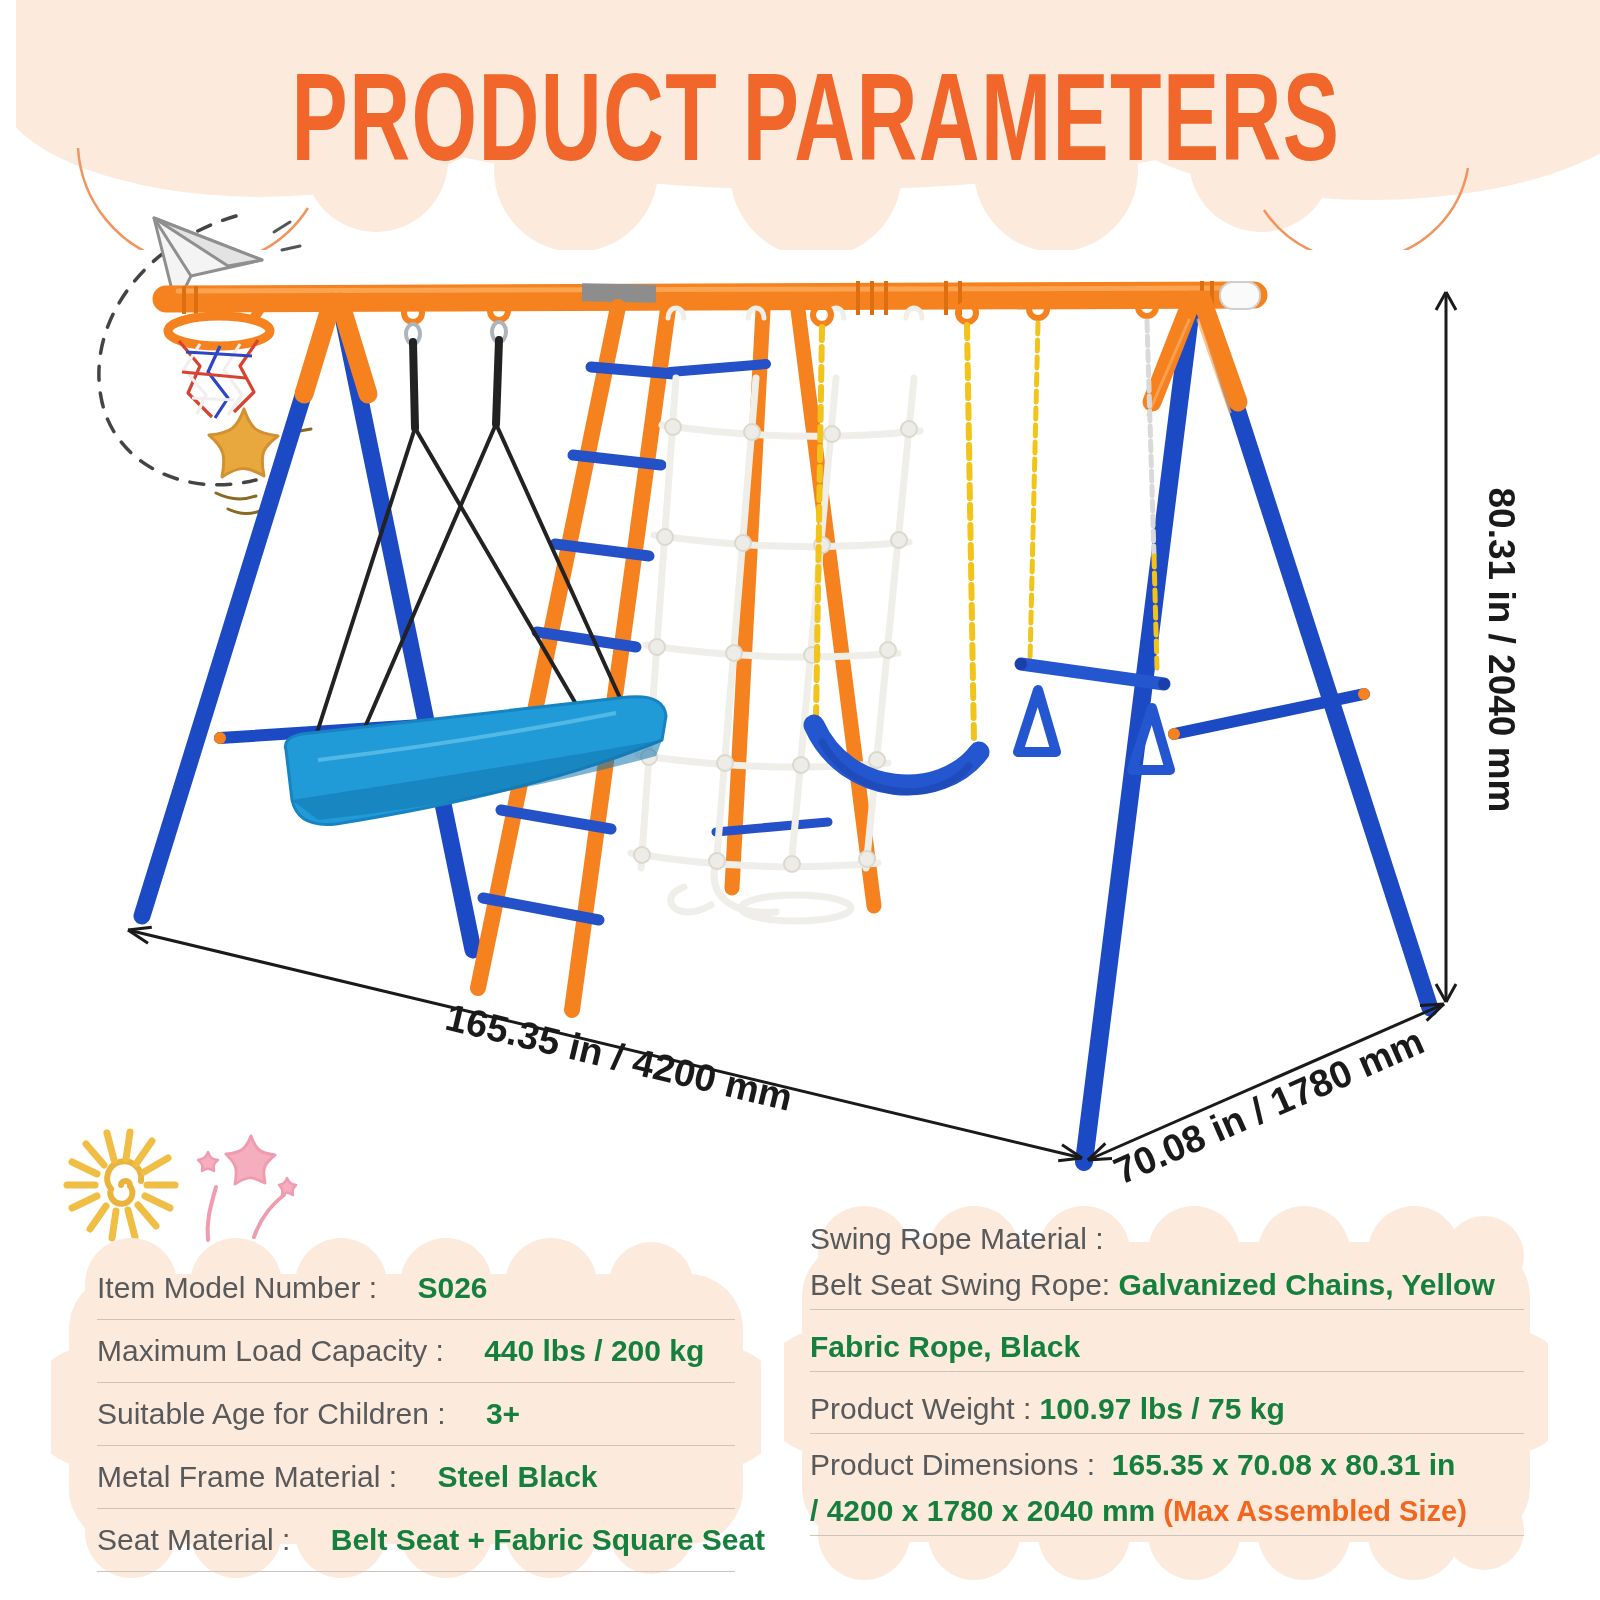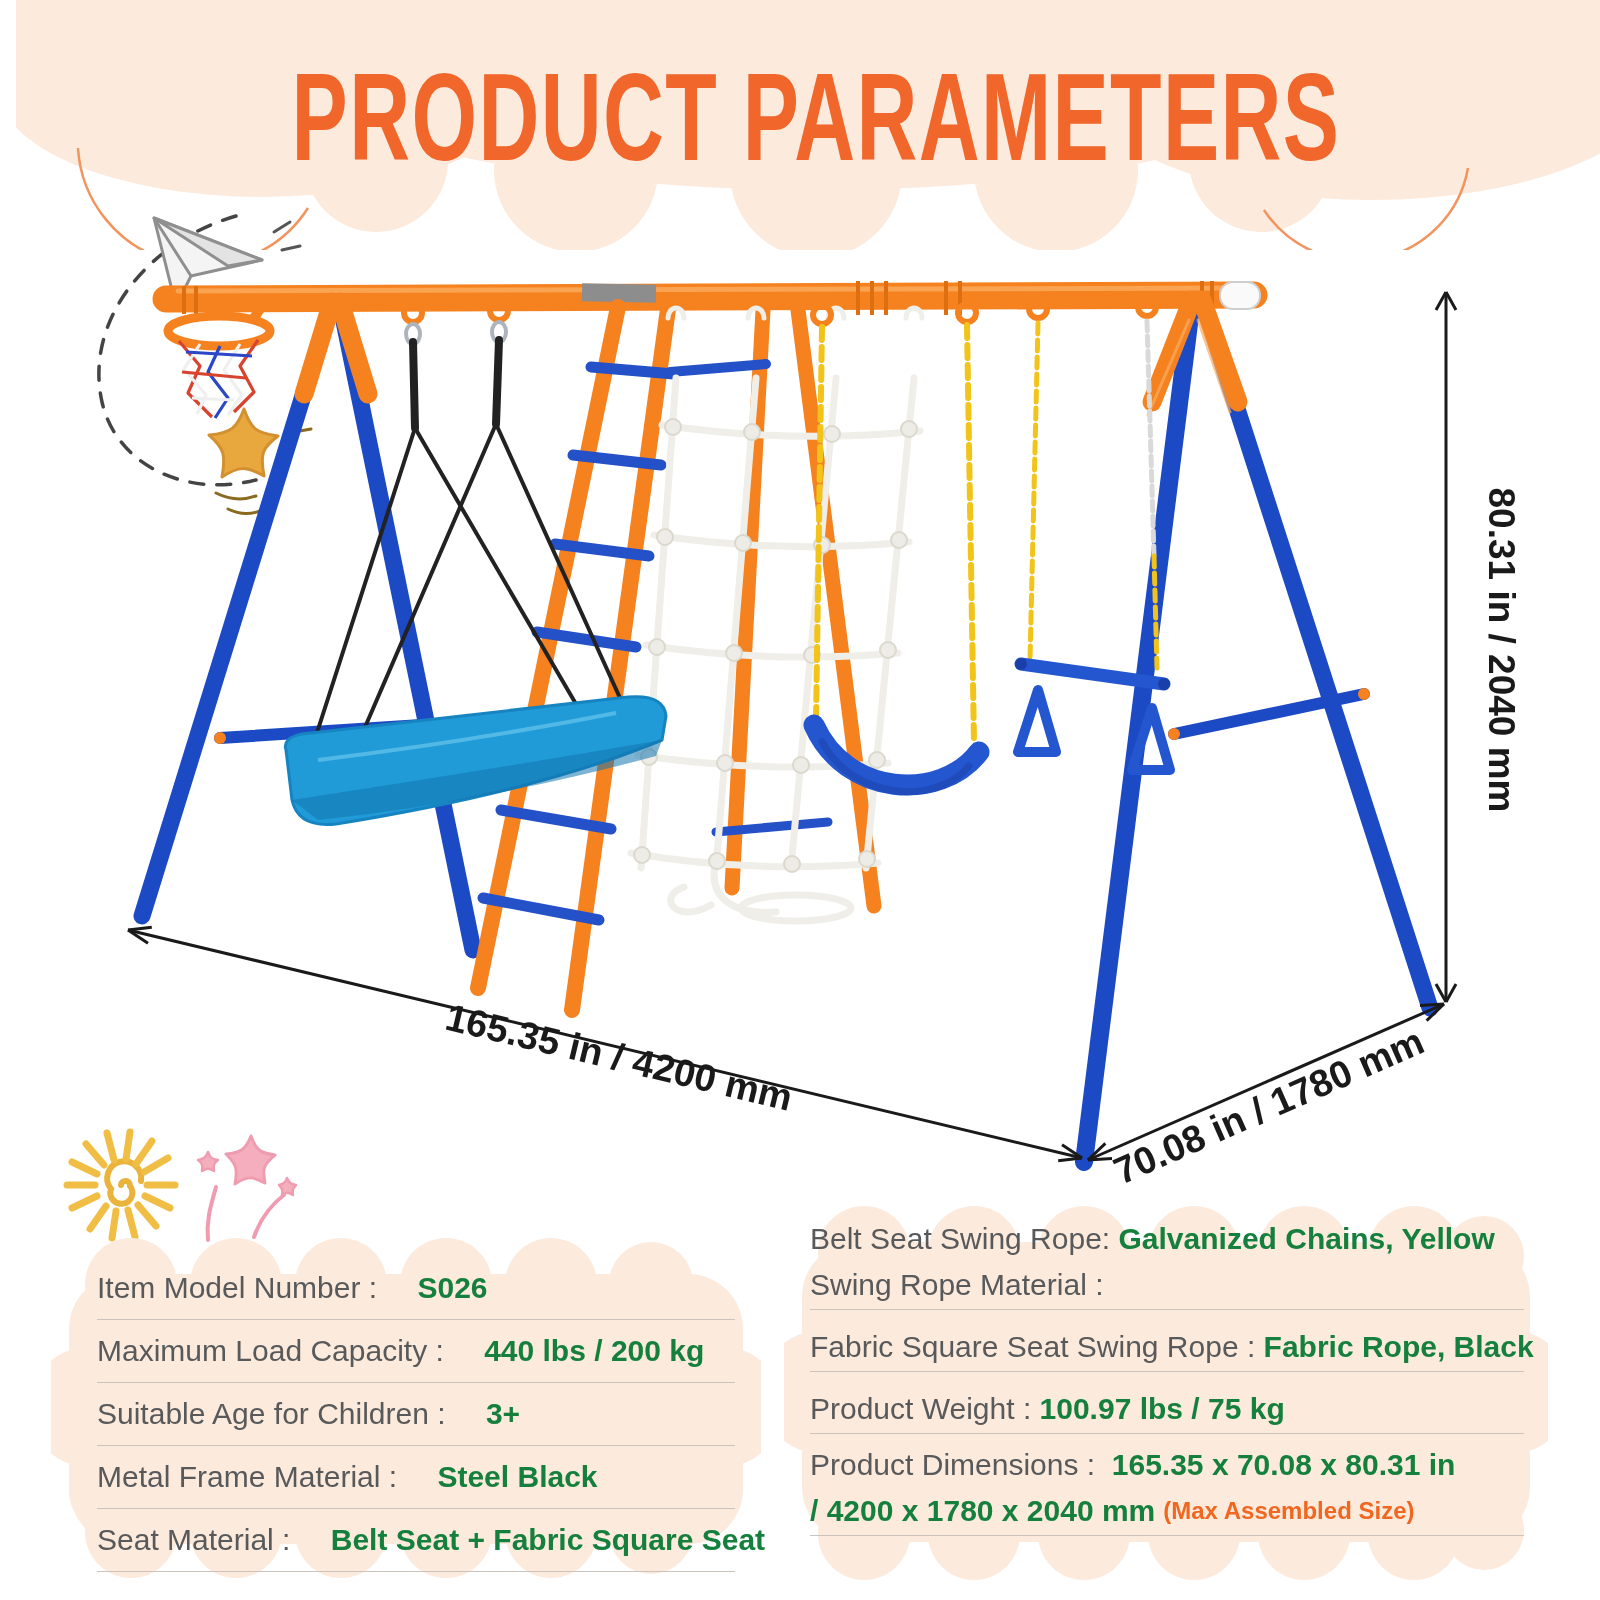--- a/index.html
+++ b/index.html
@@ -17,21 +17,21 @@
   .panel{position:absolute;}
   .panel .panel-bg{position:absolute;left:0;top:0;}
   .rows{position:absolute;z-index:2;}
   .panel-left .rows{left:46px;right:26px;top:26px;}
   .panel-right .rows{left:26px;right:24px;top:22px;}
   .spec-row{display:flex;align-items:center;white-space:pre;font-size:30px;}
   .panel-left .spec-row{height:60px;gap:32px;}
   .panel-right .spec-row{min-height:46px;}
   .spec-label{color:#58595B;}
   .spec-value{color:#15803d;font-weight:bold;}
-  .spec-note{color:#F1671F;font-weight:bold;font-size:24px;margin-left:8px;}
+  .spec-note{color:#F1671F;font-weight:bold;font-size:29px;margin-left:8px;}
   .divider{border-bottom:1px solid #CBC4BC;width:100%;height:0;margin:1px 0;}
   .panel-right .h-row{height:44px;}
   .panel-right .gap-s{margin-top:8px;}
   .panel-right .gap-m{margin-top:14px;}
 
   
   text.dim{font-family:"Liberation Sans",sans-serif;font-weight:bold;fill:#1a1a1a;}
 </style>
 </head>
 <body>
@@ -351,29 +351,29 @@
           <circle cx="300" cy="340" r="46"></circle>
         <circle cx="410" cy="340" r="46"></circle>
           <circle cx="520" cy="340" r="46"></circle>
           <circle cx="630" cy="340" r="46"></circle>
           <circle cx="700" cy="336" r="40"></circle>
         <circle cx="38" cy="198" r="62"></circle>
           <circle cx="726" cy="198" r="62"></circle>
       </g>
     </svg>
     <div class="rows">
-      <div class="spec-row">
-        <span class="spec-label">Belt Seat Swing Rope: </span><span class="spec-value">Galvanized Chains, Yellow</span>
-      </div>
       <div class="spec-row h-row">
         <span class="spec-label">Swing Rope Material :</span>
       </div>
+      <div class="spec-row">
+        <span class="spec-label">Belt Seat Swing Rope: </span><span class="spec-value">Galvanized Chains, Yellow</span>
+      </div>
       <div class="divider"></div>
       <div class="spec-row gap-m">
-        <span class="spec-label">Fabric Square Seat Swing Rope : </span><span class="spec-value">Fabric Rope, Black</span>
+        <span class="spec-value">Fabric Rope, Black</span>
       </div>
       <div class="divider"></div>
       <div class="spec-row gap-m">
         <span class="spec-label">Product Weight : </span><span class="spec-value">100.97 lbs / 75 kg</span>
       </div>
       <div class="divider"></div>
       <div class="spec-row gap-s">
         <span class="spec-label">Product Dimensions :  </span><span class="spec-value">165.35 x 70.08 x 80.31 in</span>
       </div>
       <div class="spec-row">

